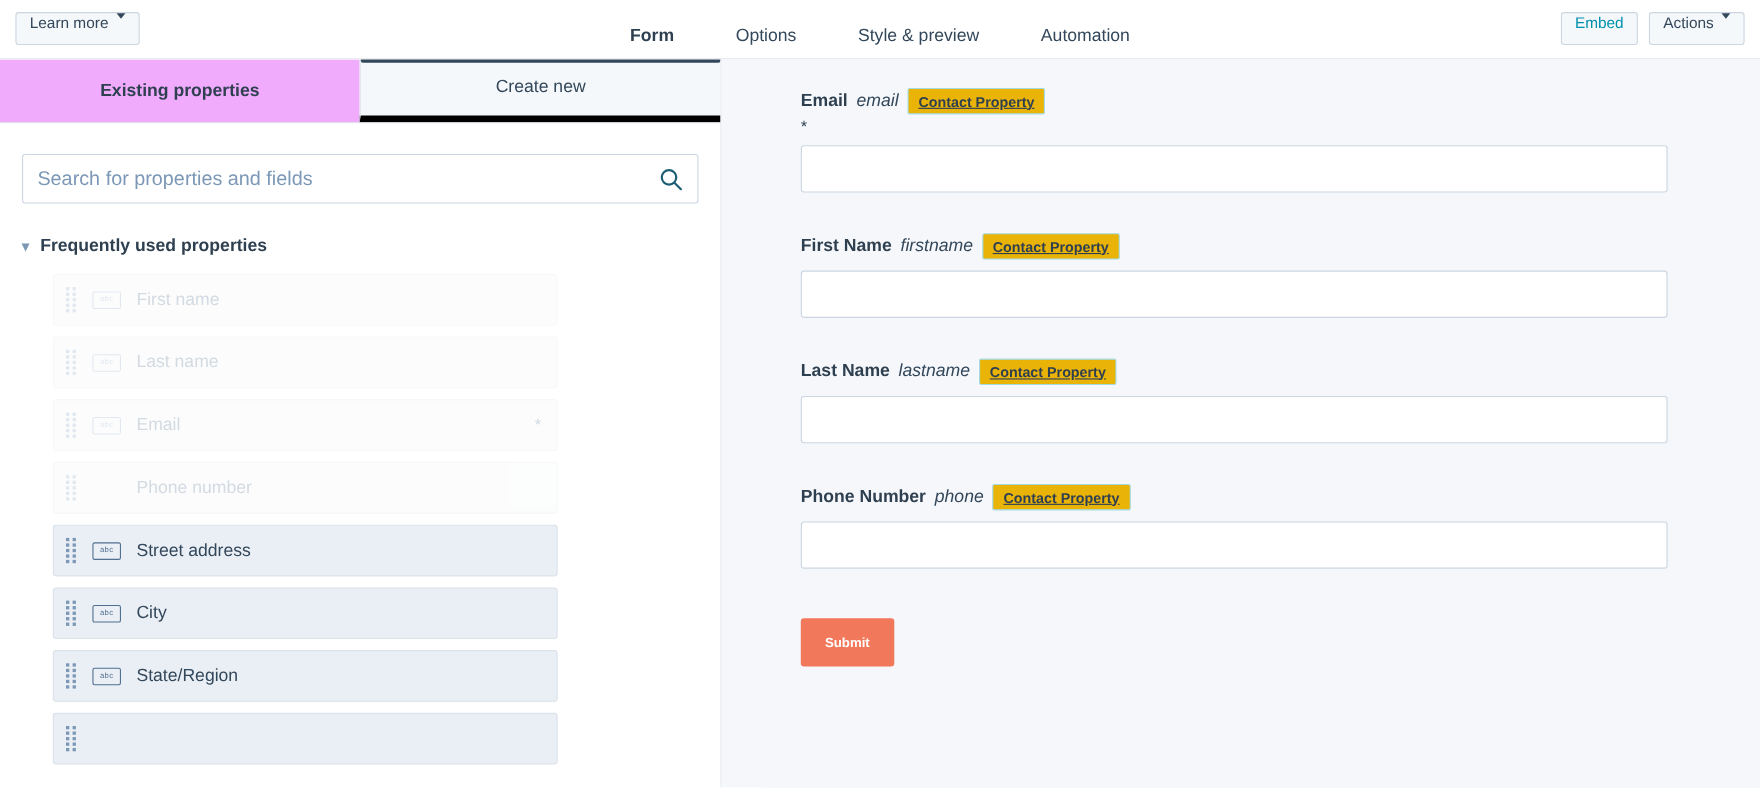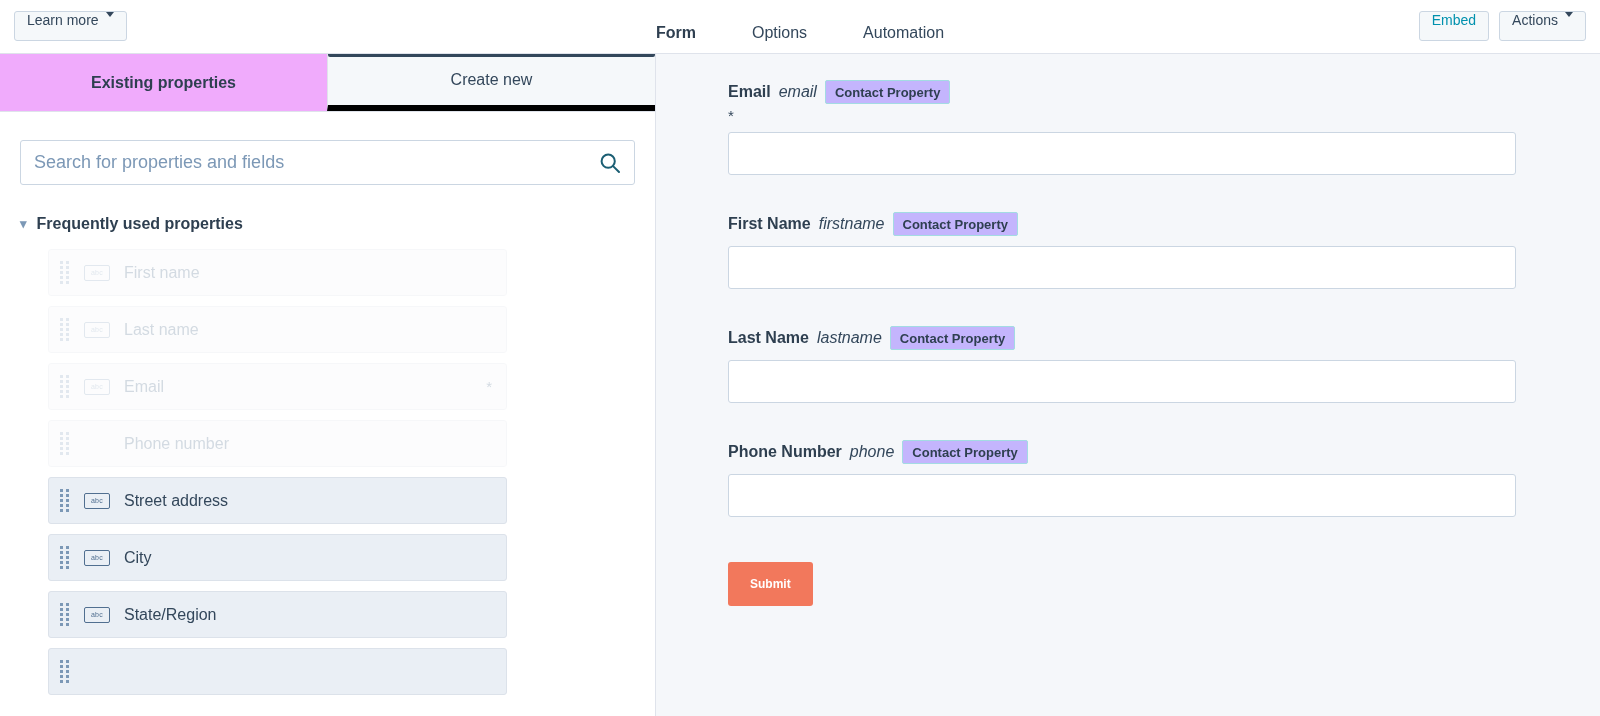--- a/index.html
+++ b/index.html
@@ -290,27 +290,28 @@
   .field-internal {
     font-size: 16px;
     font-style: italic;
     color: #33475b;
   }
   .prop-badge {
     display: inline-flex;
     align-items: center;
     height: 24px;
     padding: 0 9px;
-    background: #c4b5fd;
+    background: #eab308;
     border: 1px solid #a3dbe3;
     border-radius: 2px;
     font-size: 13px;
     font-weight: bold;
     color: #2e3f50;
     white-space: nowrap;
+    text-decoration: underline;
   }
   .field-required {
     width: 100%;
     font-size: 15px;
     color: #33475b;
     line-height: 12px;
     margin-top: -2px;
   }
 
   .field-input {
@@ -355,20 +356,23 @@
   </div>
 
   <div class="tabs-center">
     <div class="nav-tab active">
       <span>Form</span>
     </div>
     <div class="nav-tab">
       <span>Options</span>
     </div>
     <div class="nav-tab">
+      <span>Style &amp; preview</span>
+    </div>
+    <div class="nav-tab">
       <span>Automation</span>
     </div>
   </div>
 
   <div class="topbar-right">
     <button class="btn-secondary btn-embed">
       <span>Embed</span>
     </button>
     <button class="btn-secondary">
       <span>Actions</span>

